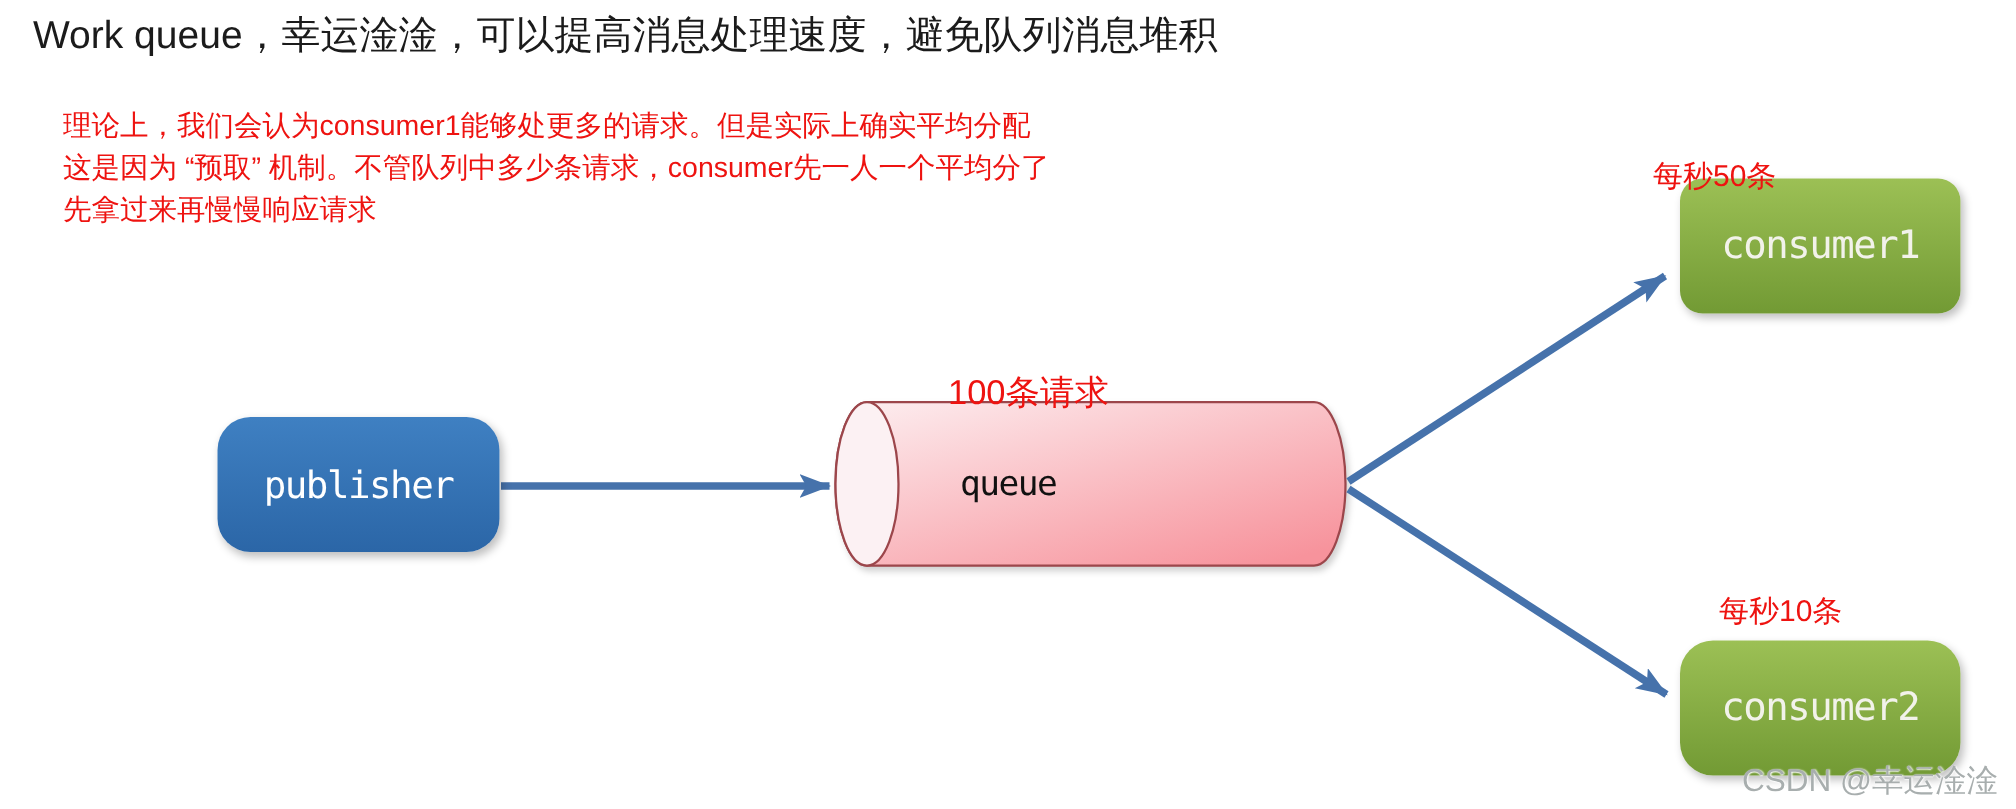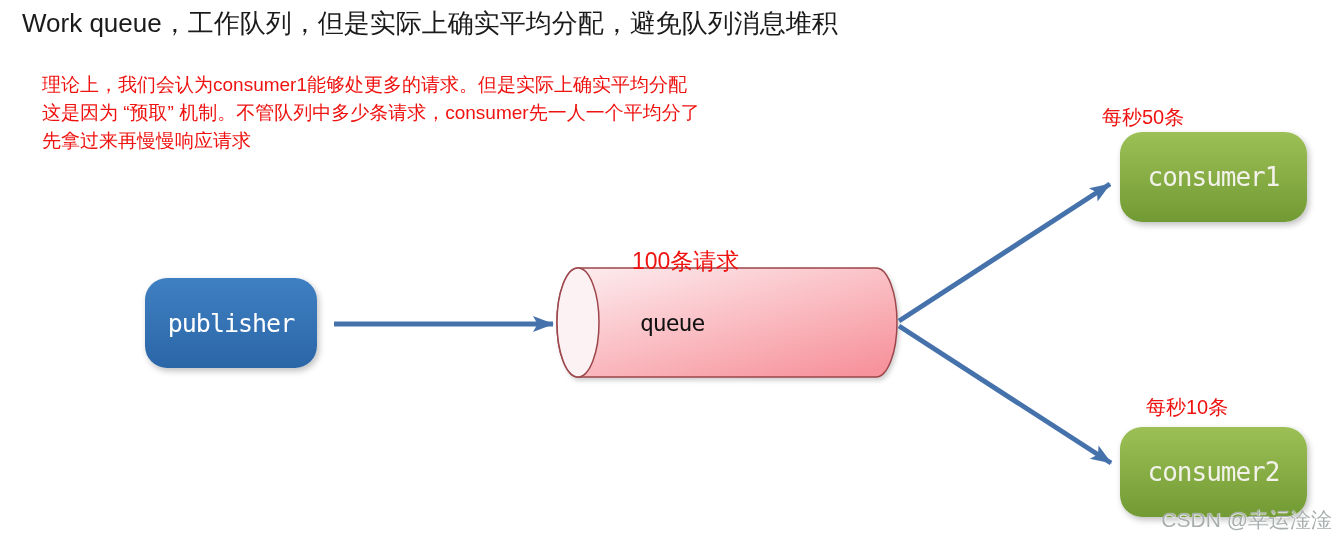--- a/index.html
+++ b/index.html
@@ -66,34 +66,34 @@
     align-items: center;
     justify-content: center;
     border-radius: 22px;
     box-shadow: 2px 3px 6px rgba(0,0,0,0.25);
     font-family: "DejaVu Sans Mono", "Liberation Mono", monospace;
     letter-spacing: -1px;
   }
   .publisher {
     left: 145px;
     top: 278px;
-    width: 172px;
+    width: 188px;
     height: 90px;
     background: linear-gradient(180deg, var(--publisher-top) 0%, var(--publisher-bottom) 100%);
     color: var(--node-text);
     font-size: 25px;
   }
   .consumer {
     width: 187px;
     height: 90px;
     background: linear-gradient(180deg, var(--consumer-top) 0%, var(--consumer-bottom) 100%);
     color: #f2f2ea;
     font-size: 26px;
   }
-  .consumer1 { left: 1120px; top: 132px; }
+  .consumer1 { left: 1120px; top: 119px; border-radius: 15px; }
   .consumer2 { left: 1120px; top: 427px; text-align: center; }
   .queue-label {
     position: absolute;
     left: 640px;
     top: 310px;
     width: 200px;
     font-family: "DejaVu Sans Mono", "Liberation Mono", monospace;
     font-size: 23px;
     letter-spacing: -1px;
     color: var(--queue-text);
@@ -115,21 +115,21 @@
     color: var(--watermark-gray);
     text-shadow: 0 1px 1px rgba(255,255,255,0.95), 1px 0 1px rgba(255,255,255,0.7);
     white-space: nowrap;
   }
 </style>
 </head>
 <body>
 
 <div class="canvas">
 
-  <h1 class="title">Work queue，工作队列，但是实际上确实平均分配，避免队列消息堆积</h1>
+  <h1 class="title">Work queue，幸运淦淦，可以提高消息处理速度，避免队列消息堆积</h1>
 
   <div class="annotation">
     <div class="annotation-line">理论上，我们会认为consumer1能够处更多的请求。但是实际上确实平均分配</div>
     <div class="annotation-line">这是因为 “预取” 机制。不管队列中多少条请求，consumer先一人一个平均分了</div>
     <div class="annotation-line">先拿过来再慢慢响应请求</div>
   </div>
 
   <svg class="diagram-svg" width="1344" height="539" viewBox="0 0 1344 539" xmlns="http://www.w3.org/2000/svg">
     <defs>
       <linearGradient id="queueGrad" x1="0" y1="0" x2="0.85" y2="1">

